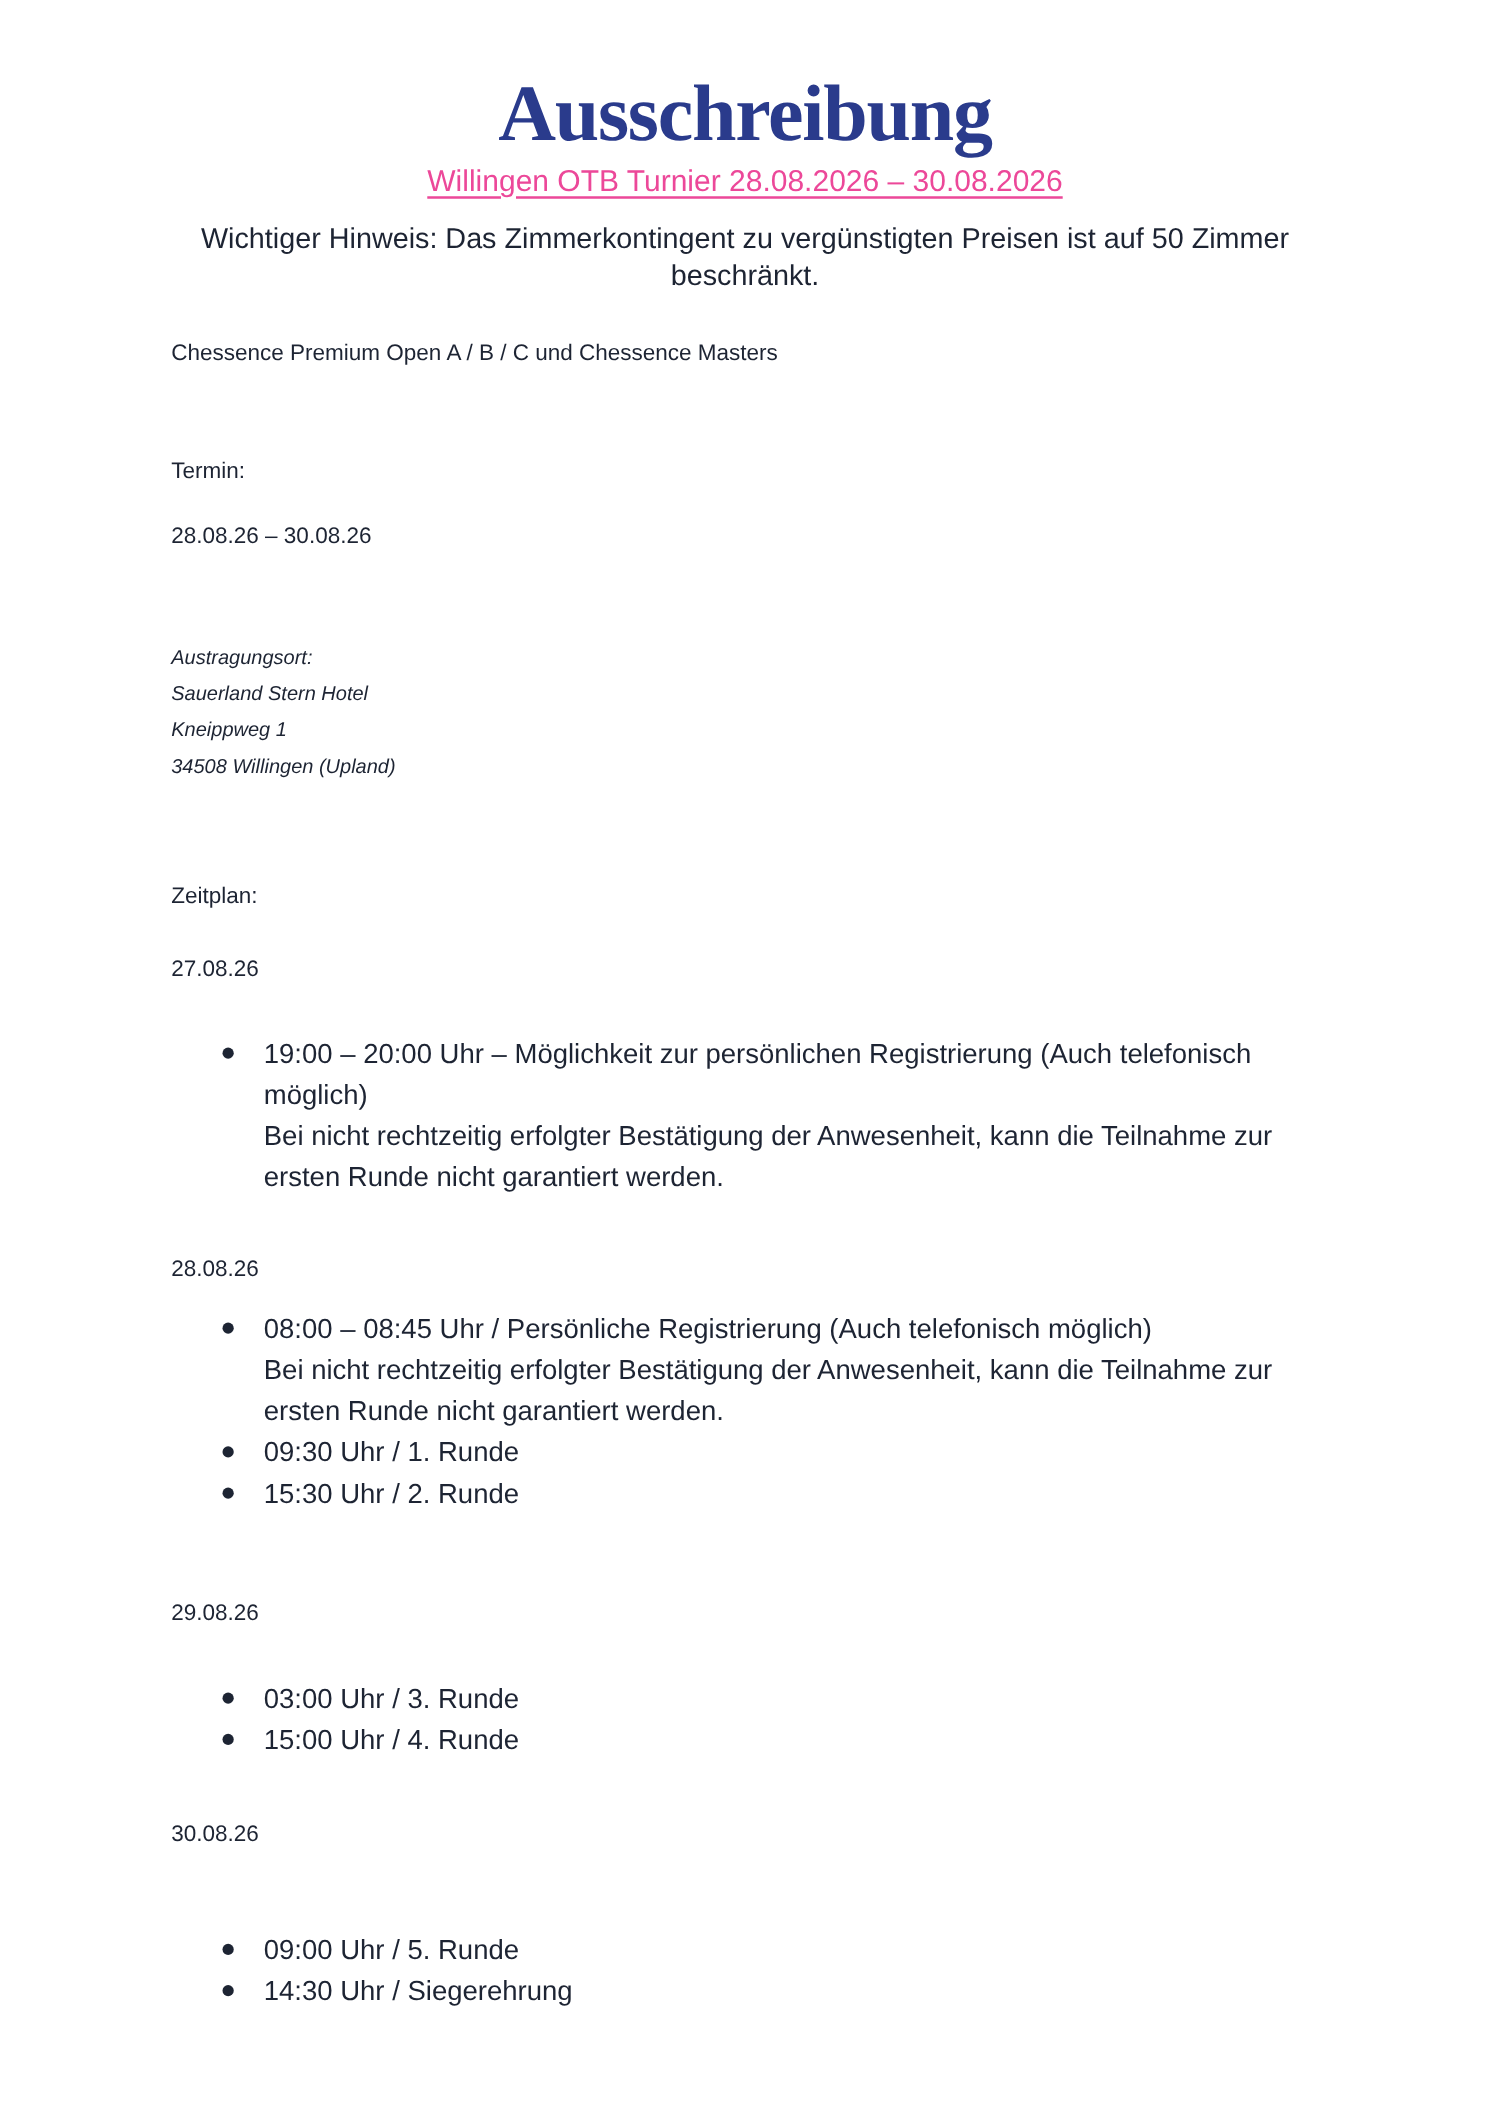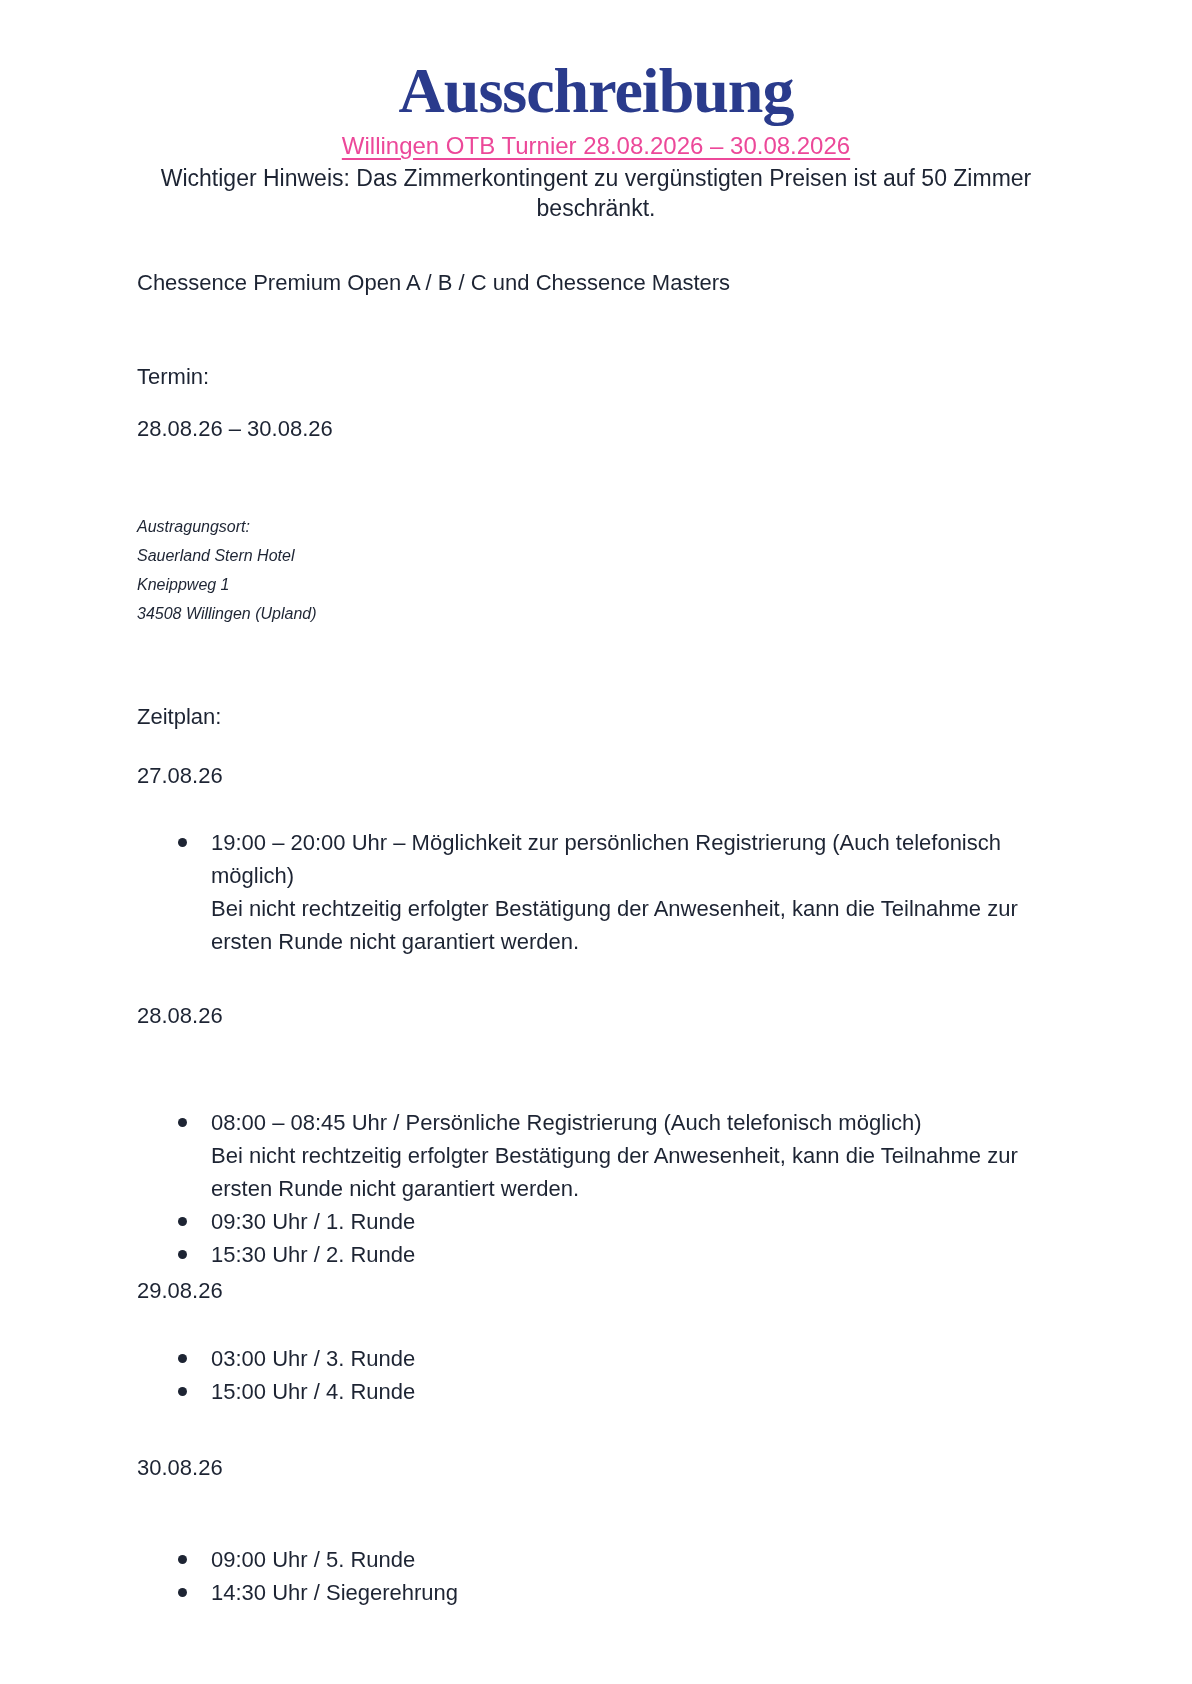--- a/index.html
+++ b/index.html
@@ -33,28 +33,28 @@
     line-height: 30px;
     font-weight: 400;
     text-decoration: underline;
     text-underline-offset: 4px;
     text-decoration-thickness: 2px;
     color: #ec4899;
   }
   .doc-notice {
     left: 146px; top: 163px;
     width: 900px;
-    margin: 0 auto;
+    margin: 12px auto;
     text-align: center;
     font-size: 23px;
     line-height: 30px;
   }
   .body-line {
     left: 137px;
-    font-size: 22px;
+    font-size: 18px;
     line-height: 33px;
     white-space: nowrap;
     text-align: right;
   }
   .venue-block {
     left: 137px; top: 512px;
     font-size: 16px;
     line-height: 29px;
     font-style: italic;
   }
@@ -109,21 +109,21 @@
 
   <div class="abs body-line" style="top:759px">27.08.26</div>
   <ul class="bullets" style="top:826px">
     <li>
       <span>19:00 – 20:00 Uhr – Möglichkeit zur persönlichen Registrierung (Auch telefonisch möglich)</span>
       <span class="note">Bei nicht rechtzeitig erfolgter Bestätigung der Anwesenheit, kann die Teilnahme zur ersten Runde nicht garantiert werden.</span>
     </li>
   </ul>
 
   <div class="abs body-line" style="top:999px">28.08.26</div>
-  <ul class="bullets" style="top:1106px">
+  <ul class="bullets" style="top:1046px">
     <li>
       <span>08:00 – 08:45 Uhr / Persönliche Registrierung (Auch telefonisch möglich)</span>
       <span class="note">Bei nicht rechtzeitig erfolgter Bestätigung der Anwesenheit, kann die Teilnahme zur ersten Runde nicht garantiert werden.</span>
     </li>
     <li>
       <span>09:30 Uhr / 1. Runde</span>
     </li>
     <li>
       <span>15:30 Uhr / 2. Runde</span>
     </li>

